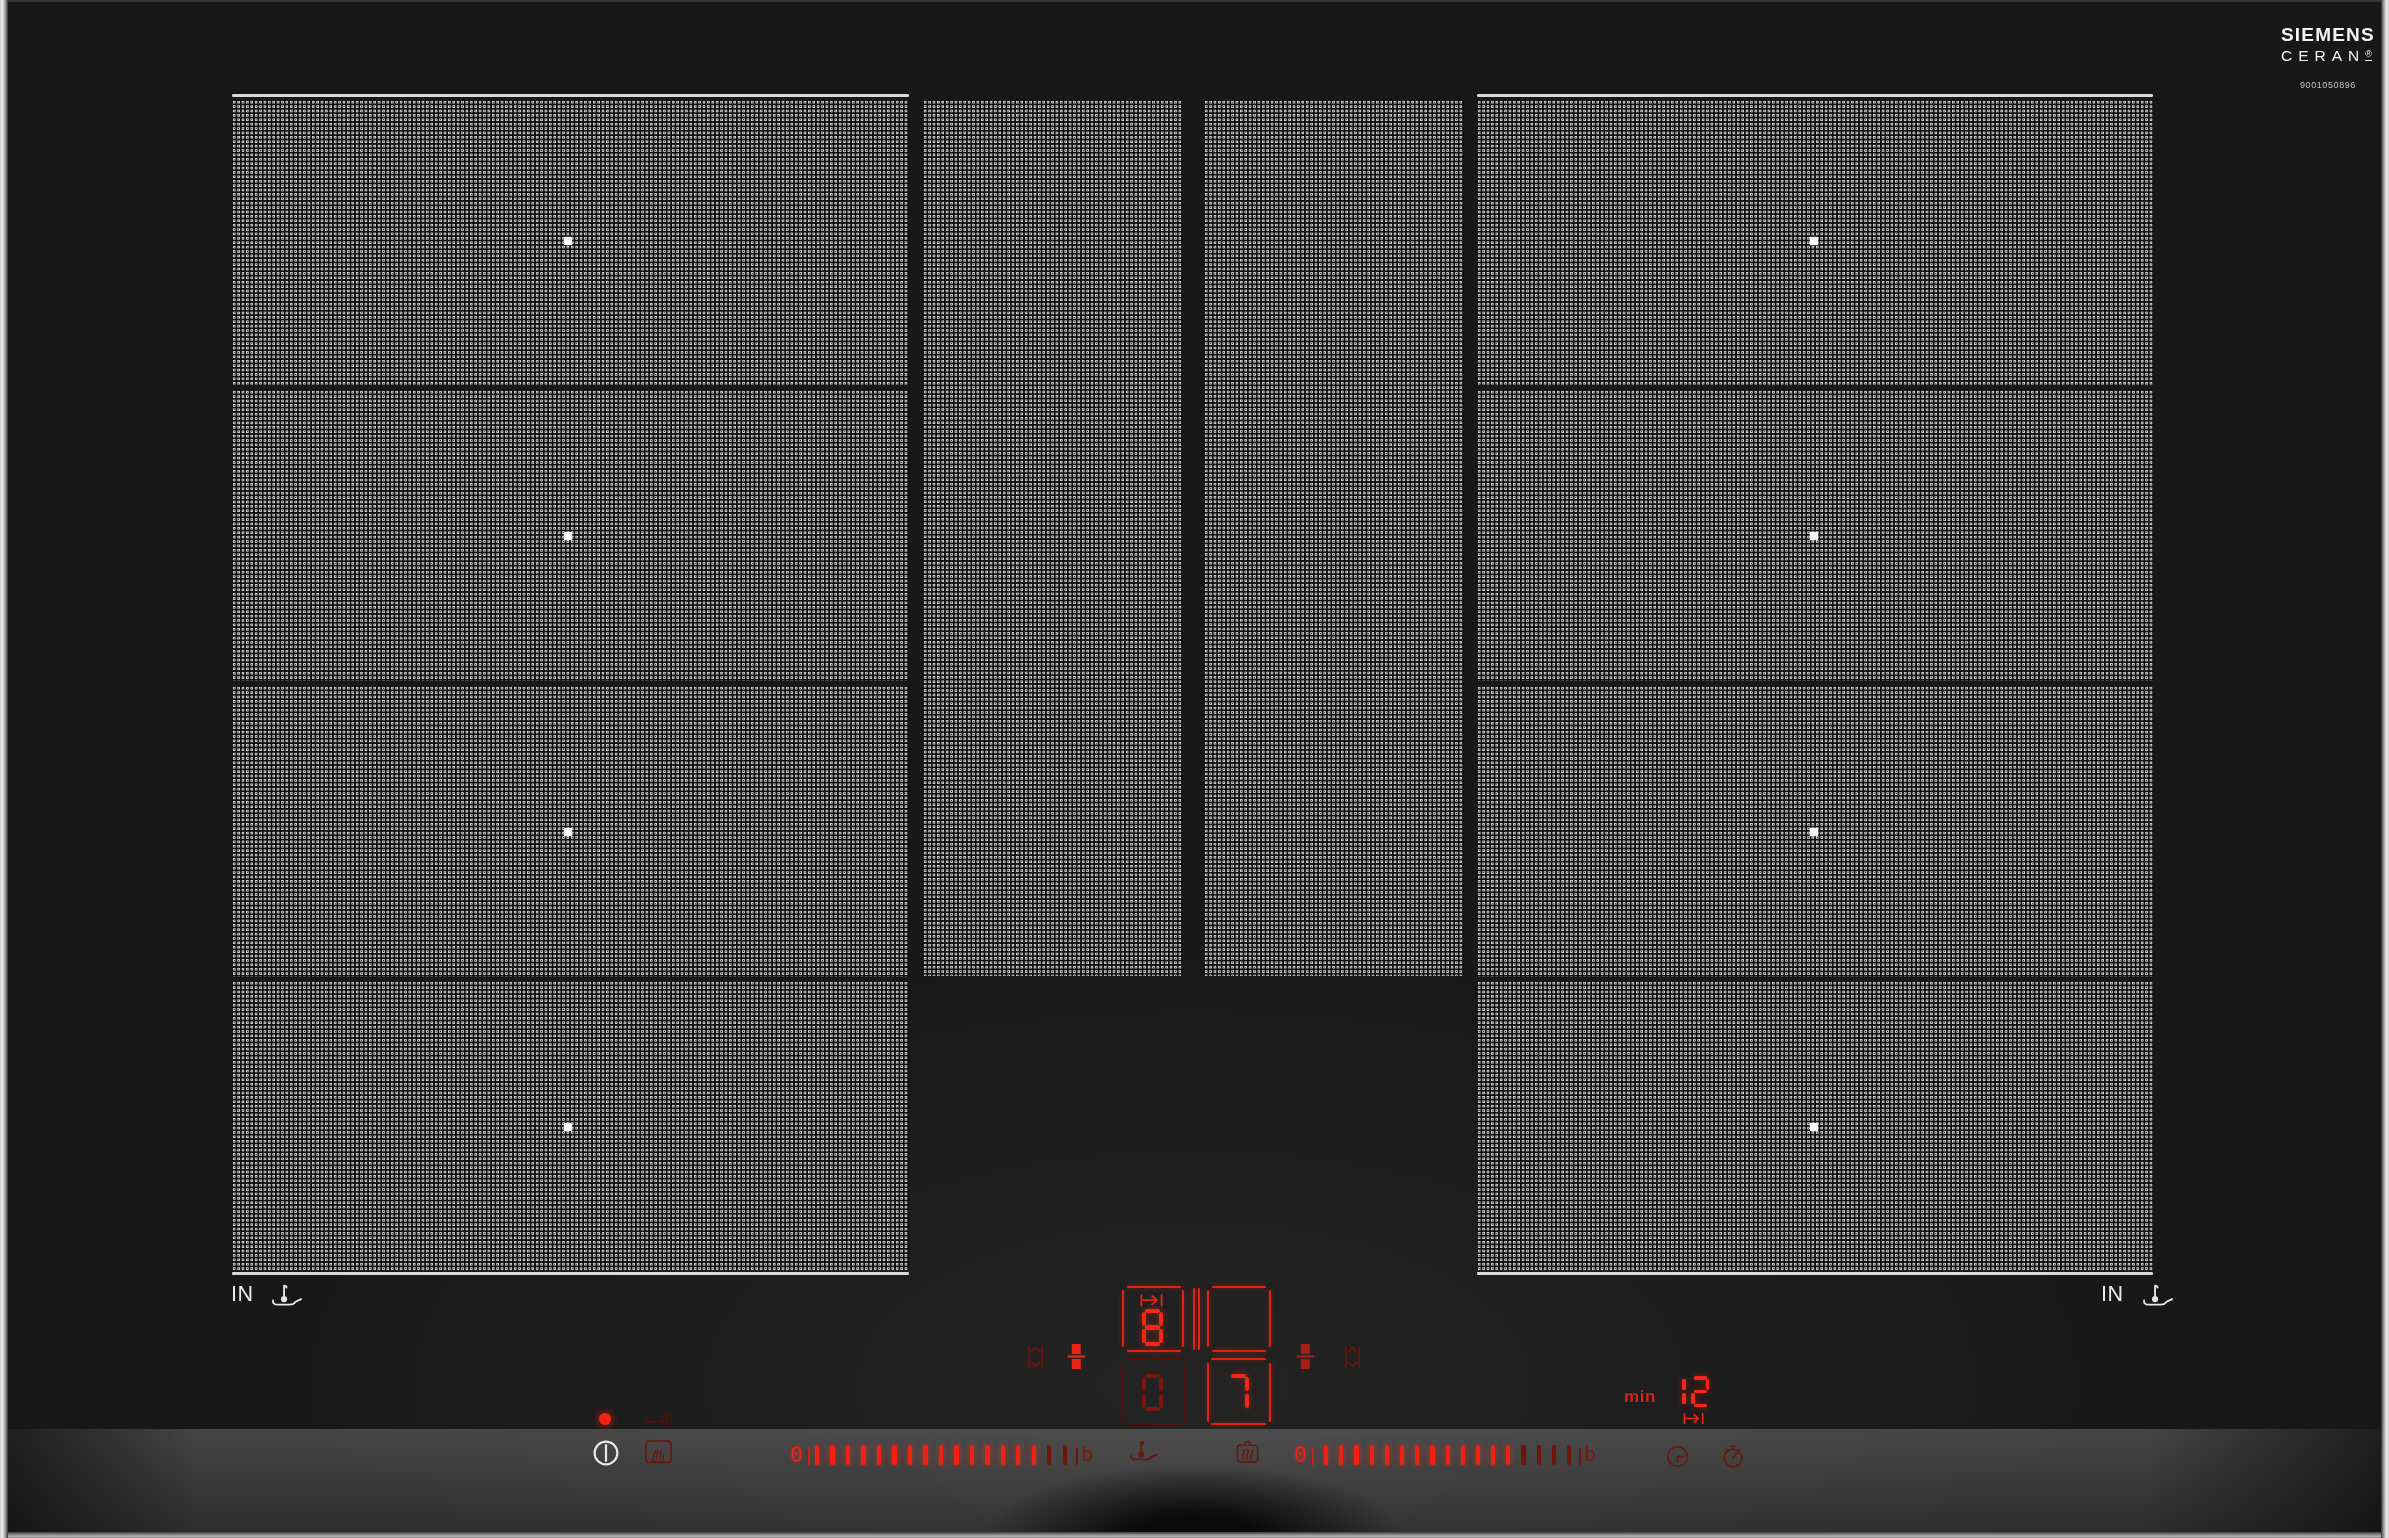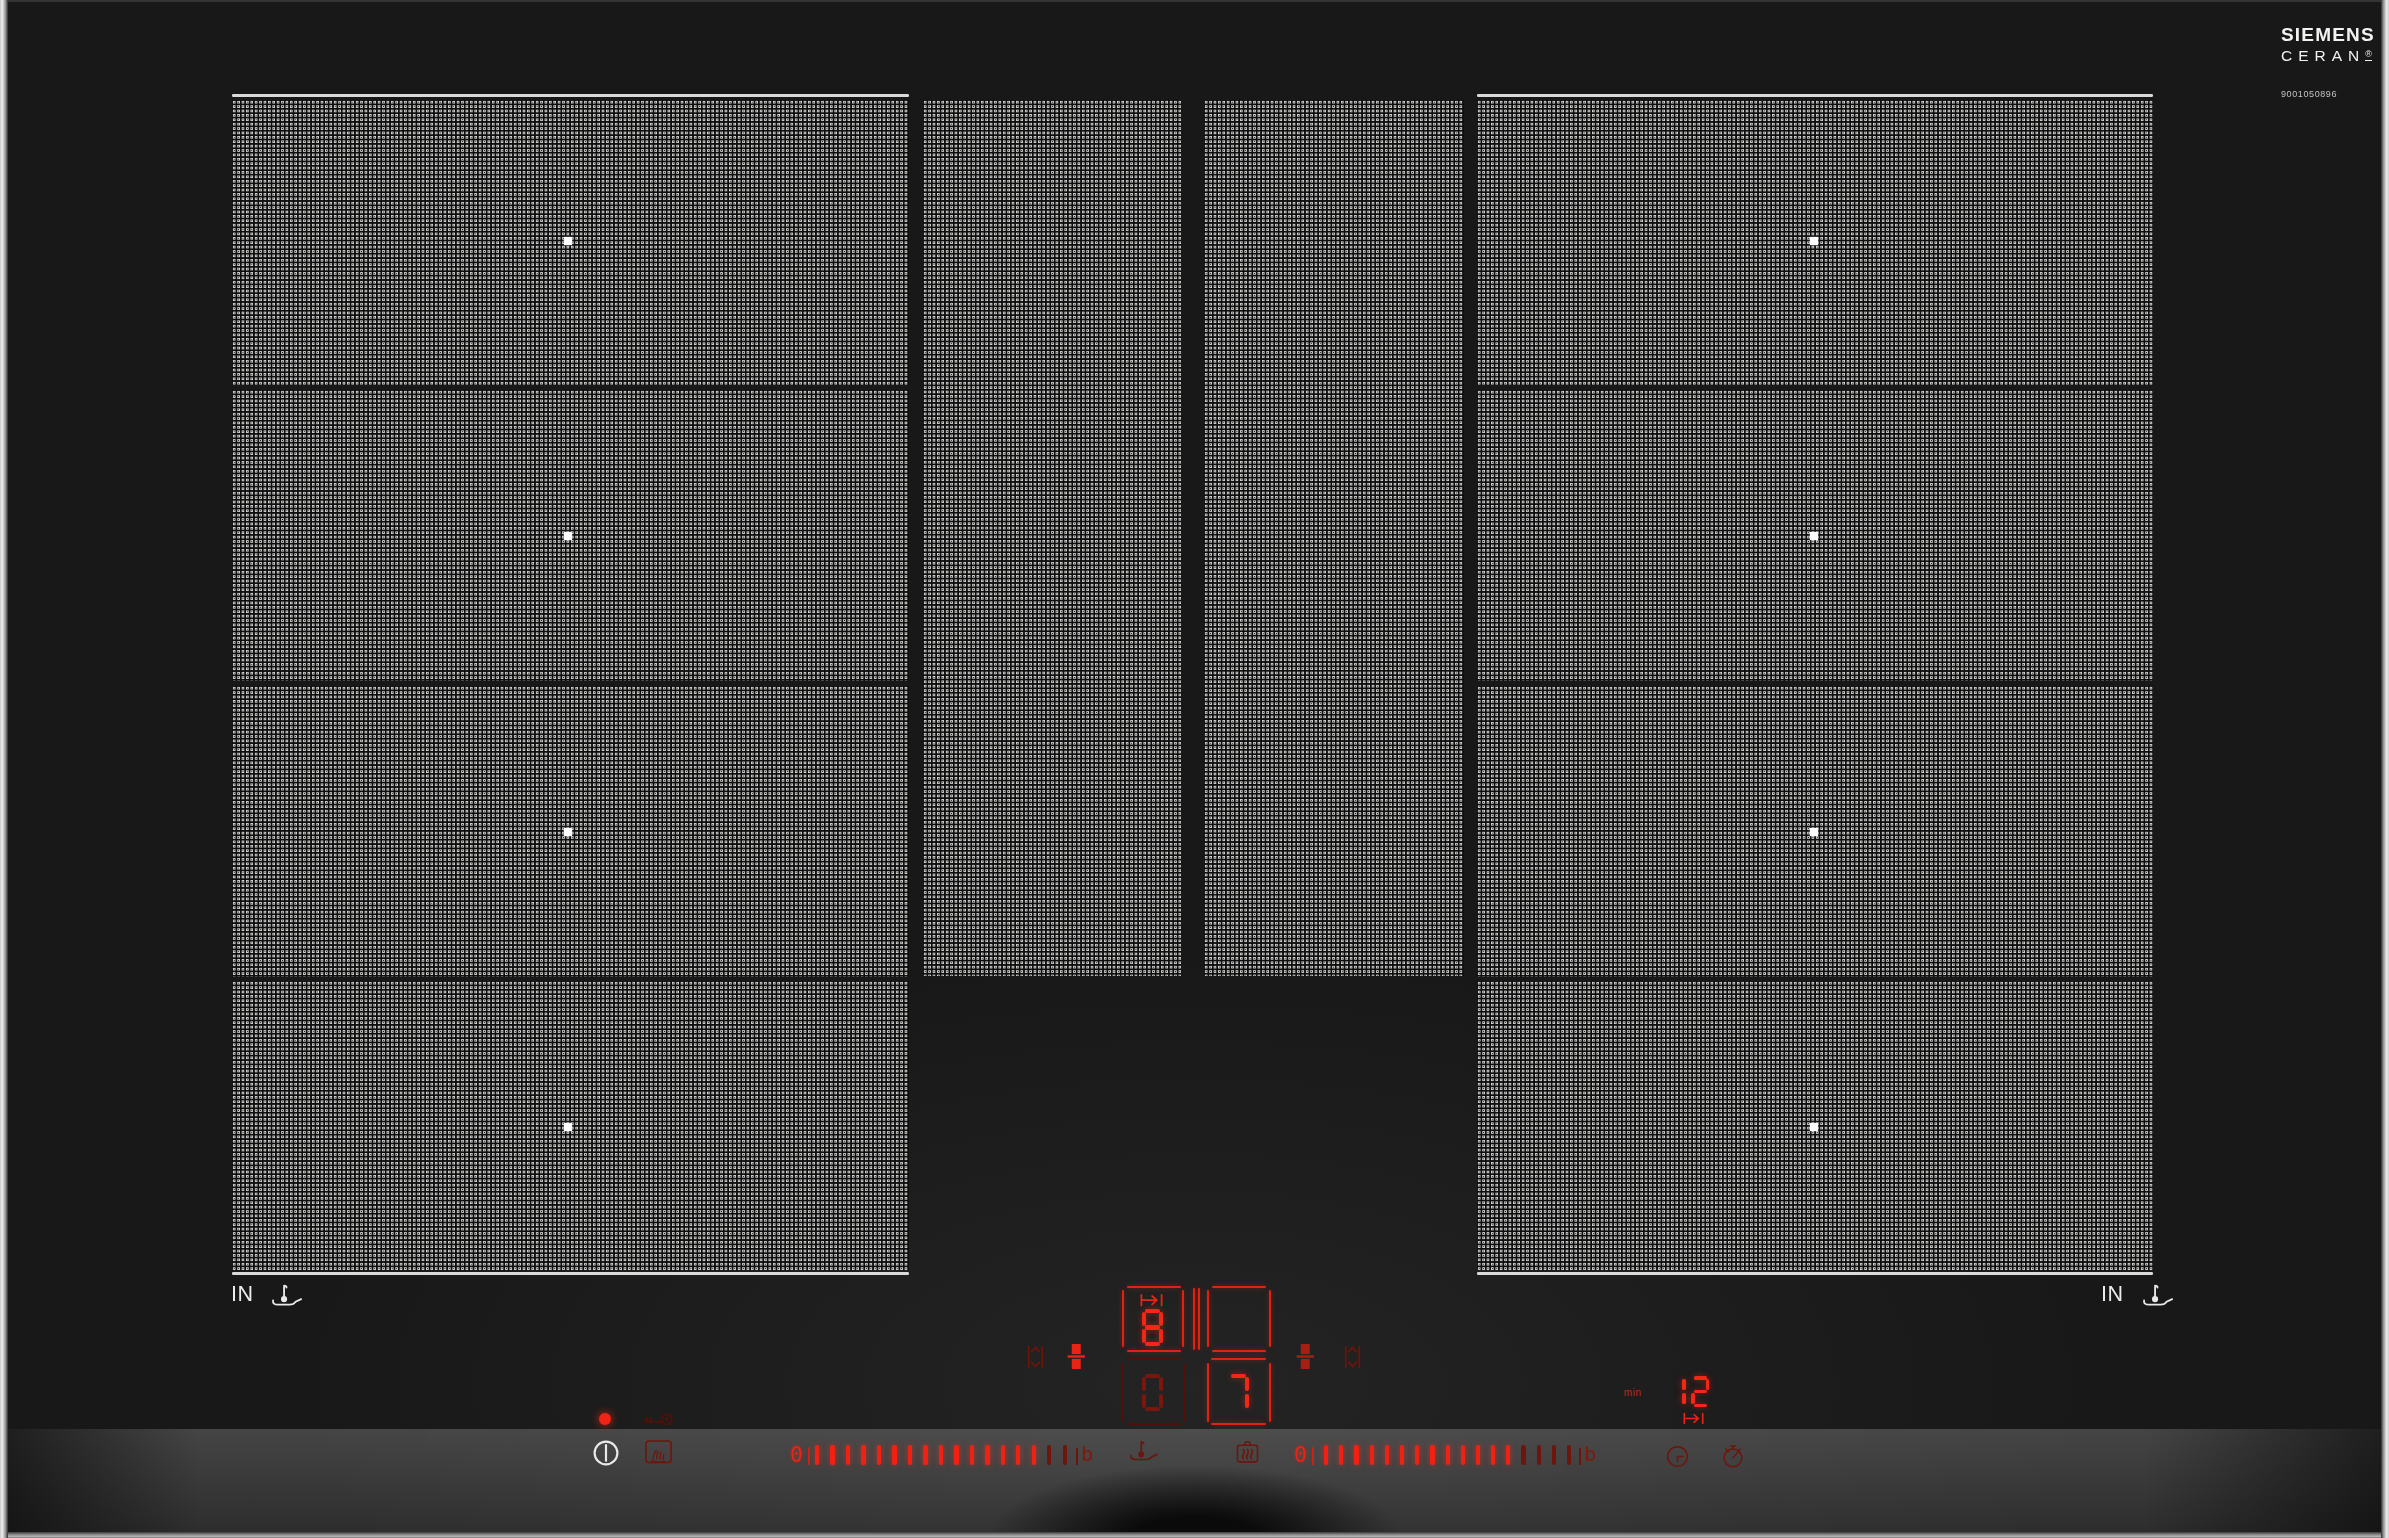--- a/index.html
+++ b/index.html
@@ -28,21 +28,21 @@
     background-size:4.4px 4.4px;}
   .zline{position:absolute;height:3px;background:#dadad8;border-radius:1.2px;z-index:2;}
   .marker{position:absolute;width:7.8px;height:7.8px;background:#fcfcfc;z-index:3;box-shadow:0 0 2.4px rgba(255,255,255,.6);}
   
   .model{position:absolute;left:0;right:0;top:25px;text-align:center;font-size:18.5px;font-weight:600;
     letter-spacing:0.6px;color:#d6d6d4;z-index:3;}
   .ceran{position:absolute;left:2281px;top:26px;z-index:3;color:#f2f2f0;}
   .ceran .l1{font-size:19px;font-weight:700;letter-spacing:1.2px;line-height:18px;}
   .ceran .l2{font-size:15.5px;font-weight:500;letter-spacing:6px;line-height:19px;margin-top:1.2px;}
   .ceran .reg{font-size:9px;letter-spacing:0;vertical-align:4.2px;border-bottom:1.2px solid #f2f2f0;padding-bottom:0.6px;}
-  .ceran .serial{font-size:9px;letter-spacing:0.6px;color:#c3c3c1;margin-top:24px;font-weight:400;}
+  .ceran .serial{font-size:9px;letter-spacing:0.6px;color:#c3c3c1;margin-top:15px;font-weight:400;text-align:center;}
   .inlabel{position:absolute;font-size:21.5px;font-weight:500;letter-spacing:0.6px;color:#ebebe9;z-index:3;}
   .siemens{position:absolute;left:0;right:0;top:1485px;text-align:center;font-size:26px;font-weight:700;
     letter-spacing:3px;color:#f4f4f2;z-index:3;}
   
   .icon{position:absolute;z-index:3;}
   .white{color:#eae9e7;}
   .dimred{color:#6e150b;}
   .verydim{color:#521107;}
   .medred{color:#a52012;}
   .brightred{color:#ea2414;}
@@ -62,21 +62,21 @@
   
   .dline{position:absolute;border-radius:1.2px;z-index:3;}
   .dline.b{background:#e32113;box-shadow:0 0 4.8px rgba(255,40,20,.4);}
   .dline.d{background:#521007;}
   .sseg{position:absolute;display:flex;z-index:4;}
   .sseg .dig{position:relative;}
   .sseg.g10{gap:6px;} .sseg.g9{gap:5.4px;}
   .sseg .sg{position:absolute;}
   .sseg.bright .sg{background:#f42717;box-shadow:0 0 6px rgba(255,45,22,.5);}
   .sseg.dim .sg{background:#7a160c;}
-  .minlab{position:absolute;left:1624px;top:1387px;font-size:10px;color:#d2281a;z-index:3;letter-spacing:0.6px;}
+  .minlab{position:absolute;left:1624px;top:1387px;font-size:17px;color:#d2281a;z-index:3;letter-spacing:0.6px;font-weight:bold;}
 </style>
 </head>
 <body>
 
 <div id="stage">
 
   <div class="bezel-left"></div>
   <div class="bezel-right"></div>
   <div class="bezel-bottom"></div>
   <div class="bezel-top"></div>

